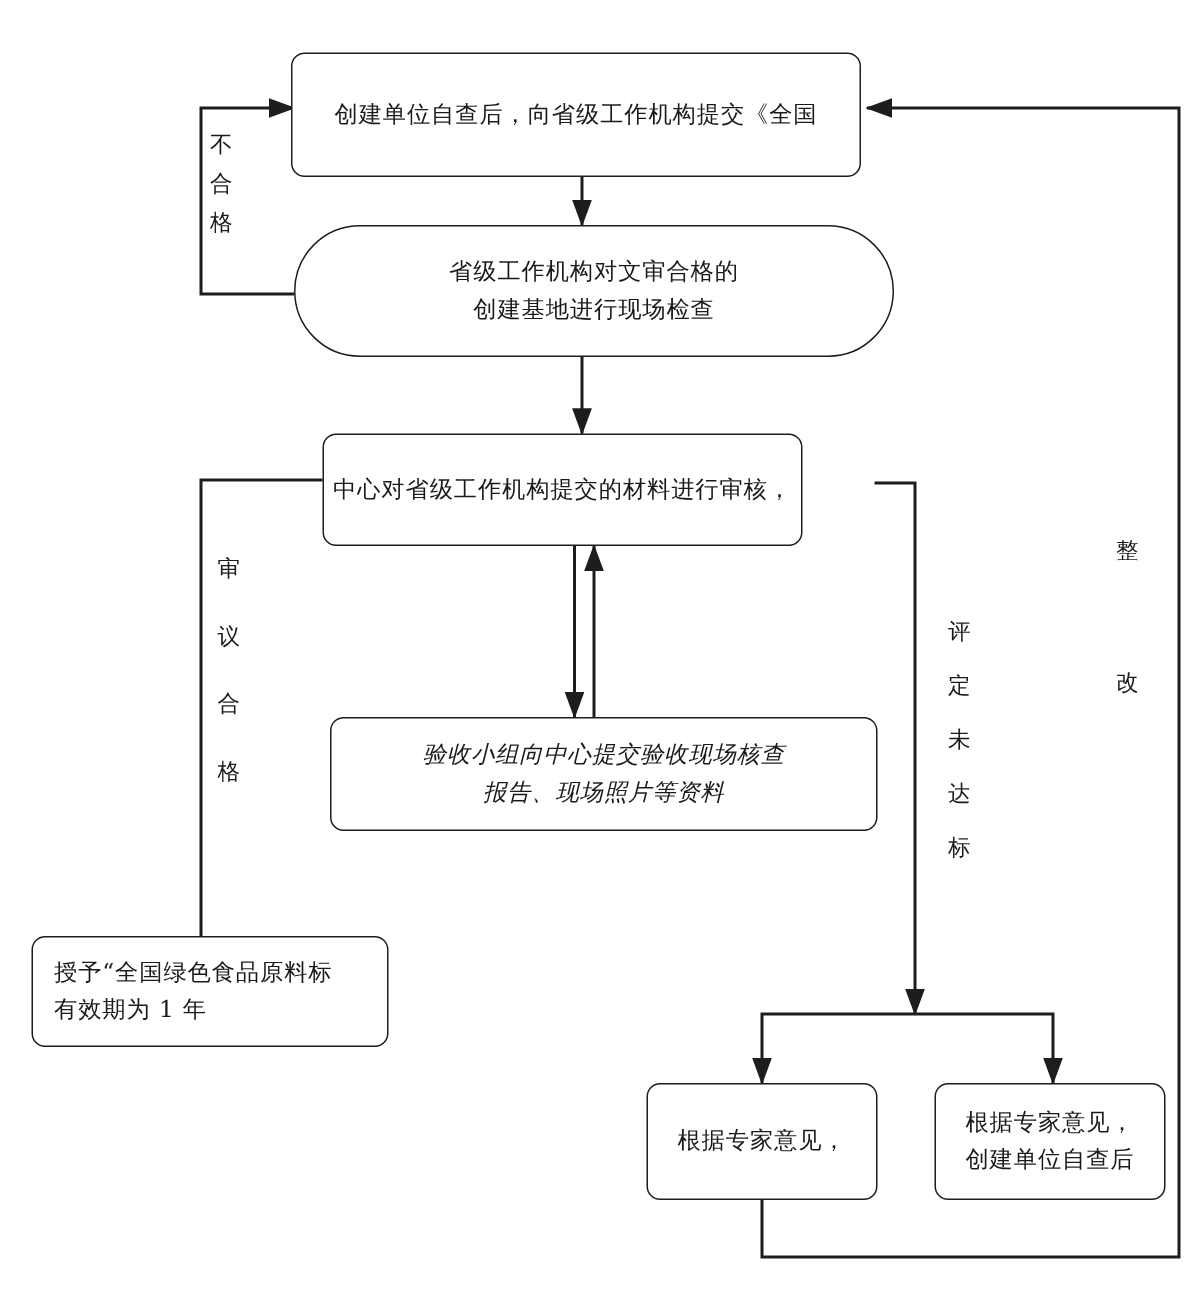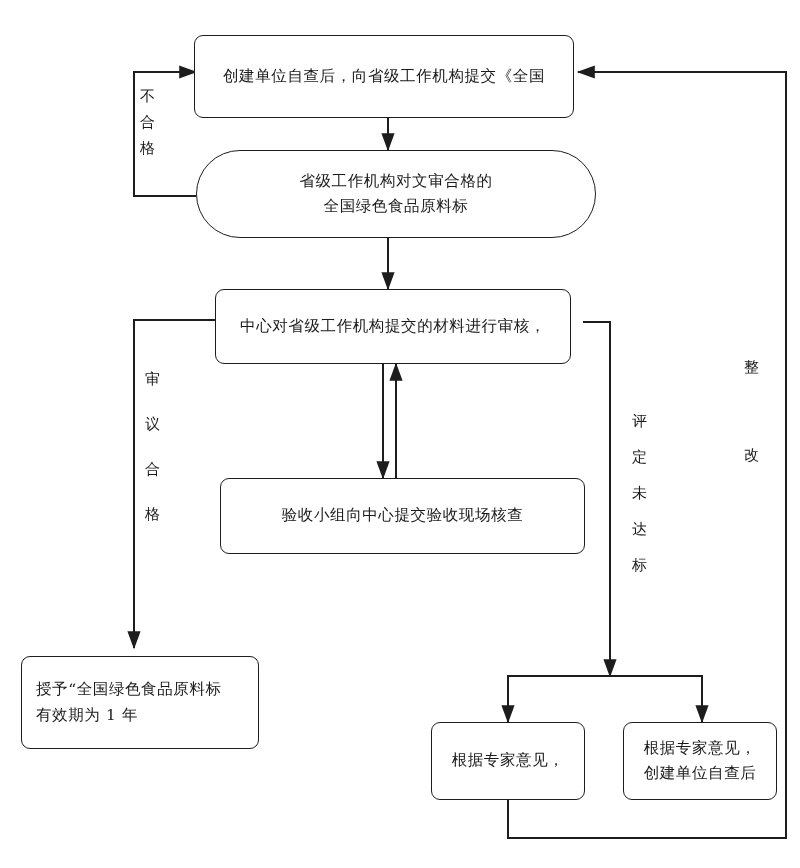--- a/index.html
+++ b/index.html
@@ -96,32 +96,33 @@
       <path d="M508,800 L508,838 L786,838 L786,72 L578,72"></path>
     </g>
   </svg>
 
   <div class="node rounded-rect" style="left:194px; top:35px; width:380px; height:83px;">
     <span class="line">创建单位自查后，向省级工作机构提交《全国</span>
   </div>
 
   <div class="node stadium" style="left:196px; top:150px; width:400px; height:88px;">
     <span class="line">省级工作机构对文审合格的</span>
-    <span class="line">全国绿色食品原料标</span>
+    <span class="line">创建基地进行现场检查</span>
   </div>
 
-  <div class="node rounded-rect" style="left:215px; top:289px; width:356px; height:75px;">
+  <div class="node rounded-rect" style="left:215px; top:289px; width:320px; height:75px;">
     <span class="line">中心对省级工作机构提交的材料进行审核，</span>
   </div>
 
-  <div class="node rounded-rect" style="left:220px; top:478px; width:365px; height:76px;">
+  <div class="node rounded-rect" style="left:220px; top:478px; width:365px; height:76px;font-style:italic;">
     <span class="line">验收小组向中心提交验收现场核查</span>
+    <span class="line">报告、现场照片等资料</span>
   </div>
 
-  <div class="node rounded-rect left-align" style="left:21px; top:656px; width:238px; height:93px;">
+  <div class="node rounded-rect left-align" style="left:21px; top:624px; width:238px; height:74px;">
     <span class="line">授予“全国绿色食品原料标</span>
     <span class="line">有效期为 1 年</span>
   </div>
 
   <div class="node rounded-rect" style="left:431px; top:722px; width:154px; height:78px;">
     <span class="line">根据专家意见，</span>
   </div>
 
   <div class="node rounded-rect" style="left:623px; top:722px; width:154px; height:78px;">
     <span class="line">根据专家意见，</span>

